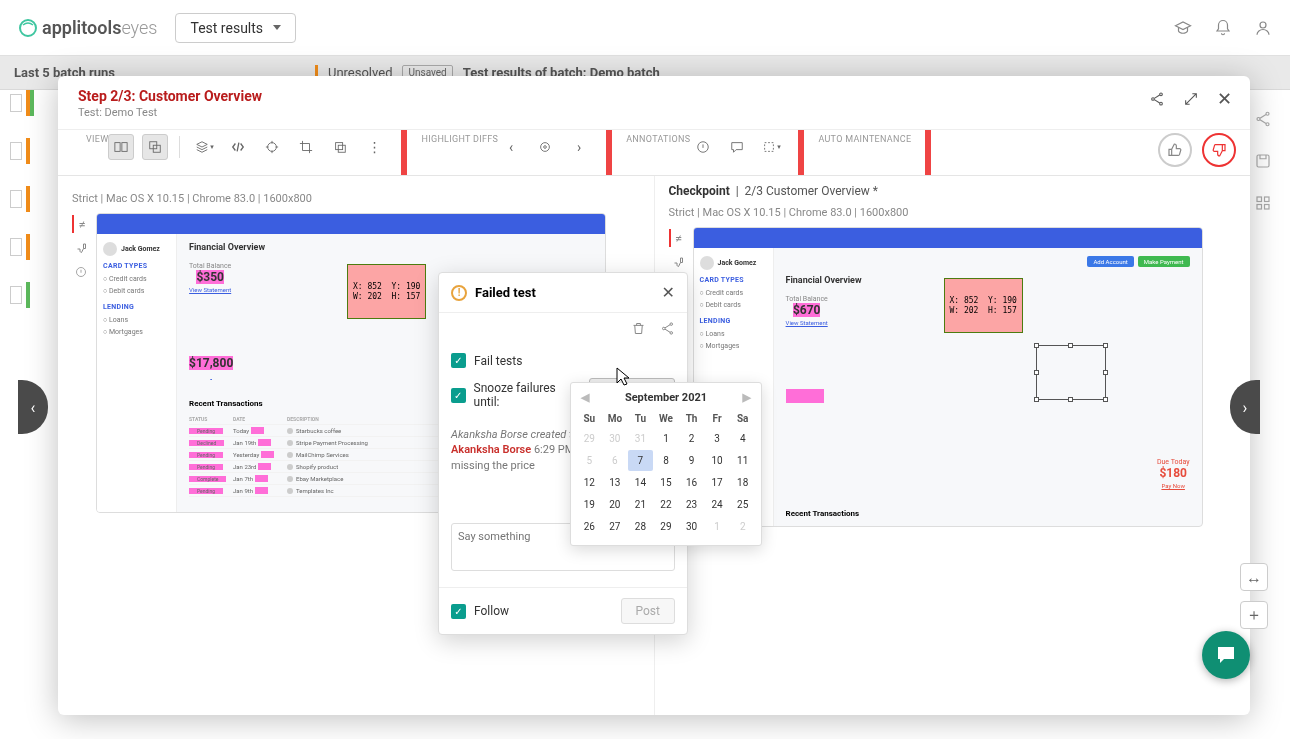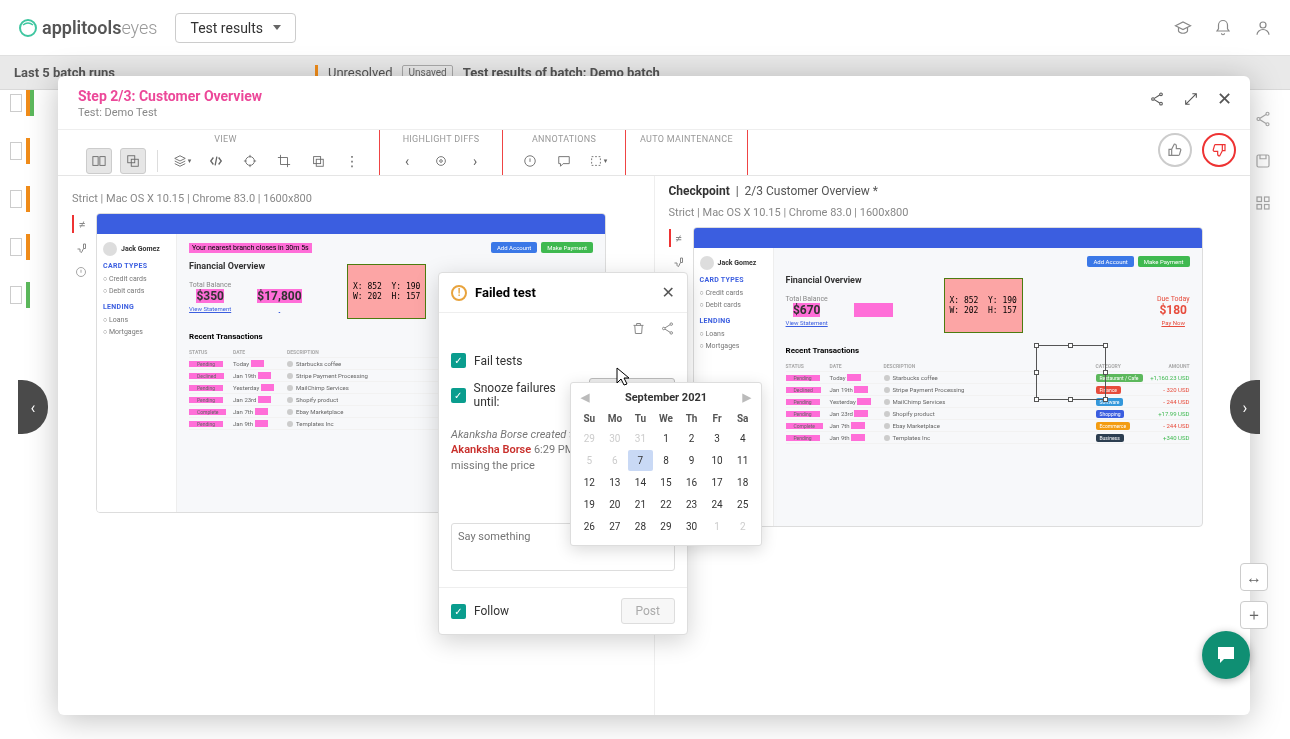--- a/index.html
+++ b/index.html
@@ -25,29 +25,29 @@
 .thumb-row { display: flex; align-items: center; margin-bottom: 22px; }
 .thumb-box { width: 12px; height: 18px; border: 1px solid #ccc; margin-right: 4px; }
 .thumb-stripe { width: 4px; height: 26px; }
 .s-orange { background: #f08c1a; }
 .s-green { background: #5cb85c; }
 .right-floating-icons { position: absolute; right: 18px; top: 110px; display: flex; flex-direction: column; gap: 24px; color: #aaa; }
 
 
 .modal { position: absolute; top: 76px; left: 58px; right: 40px; bottom: 24px; background: #fff; border-radius: 6px; box-shadow: 0 4px 32px rgba(0,0,0,0.25); display: flex; flex-direction: column; overflow: hidden; }
 .modal-header { padding: 12px 20px 10px; border-bottom: 1px solid #eee; position: relative; }
-.modal-title { font-size: 14px; font-weight: 700; color: #ec4899; }
+.modal-title { font-size: 14px; font-weight: 700; color: #b91c1c; }
 .modal-subtitle { font-size: 11px; color: #888; margin-top: 2px; }
 .modal-header-actions { position: absolute; right: 18px; top: 12px; display: flex; align-items: center; gap: 18px; color: #555; }
 .modal-header-actions svg, .modal-header-actions .close-x { cursor: pointer; }
 .close-x { font-size: 18px; font-weight: 400; }
 
 
 .toolbar { display: flex; align-items: flex-end; padding: 0 14px; border-bottom: 1px solid #e5e5e5; height: 46px; position: relative; }
-.tool-group { display: flex; flex-direction: column; align-items: center; padding: 0 14px; border-right: 1px solid #ef4444; height: 100%; justify-content: flex-start; padding-top: 4px; }
+.tool-group { display: flex; align-items: flex-start; padding: 0 14px; border-right: 6px solid #ef4444; height: 100%; justify-content: flex-start; padding-top: 4px; }
 .tool-group:last-of-type { border-right: none; }
 .tool-group-label { font-size: 9px; color: #999; letter-spacing: 0.3px; margin-bottom: 4px; }
 .tool-row { display: flex; align-items: center; gap: 8px; }
 .tool-btn { width: 26px; height: 26px; border: 1px solid transparent; border-radius: 3px; display: flex; align-items: center; justify-content: center; color: #666; cursor: pointer; font-size: 14px; }
 .tool-btn.selected { background: #e6e6e6; border-color: #ccc; }
 .scope-select { border: 1px solid #ccc; border-radius: 3px; padding: 5px 10px; font-size: 12px; display: flex; align-items: center; gap: 40px; cursor: pointer; }
 .thumbs-right { margin-left: auto; display: flex; align-items: center; gap: 10px; padding-bottom: 8px; }
 .thumb-circle { width: 34px; height: 34px; border: 2px solid #ccc; border-radius: 50%; display: flex; align-items: center; justify-content: center; cursor: pointer; }
 .thumb-circle.red { border-color: #e33; color: #e33; }
 
@@ -68,21 +68,21 @@
 .ss-side-label { font-size: 7px; color: #3b5ee0; margin: 6px 0 3px; font-weight: 700; letter-spacing: 0.3px; }
 .ss-side-item { font-size: 7px; color: #777; padding: 2px 0; }
 .ss-main { flex: 1; padding: 8px 12px; position: relative; }
 .ss-user-row { display: flex; justify-content: space-between; align-items: center; margin-bottom: 8px; }
 .ss-avatar { width:14px; height:14px; border-radius:50%; background:#ddd; }
 .ss-user-name { font-size: 8px; font-weight:700; color:#333; }
 .ss-btns { display:flex; gap:4px; }
 .ss-btn { font-size: 6px; padding: 2px 6px; border-radius:2px; color:#fff; }
 .ss-btn.blue{background:#3b78e7;} .ss-btn.green{background:#3fb950;}
 .fin-title { font-size: 9px; font-weight:700; color:#333; margin-bottom:10px; }
-.fin-row { display:flex; gap:26px; font-size:8px; color:#555; align-items:baseline; position:relative; }
+.fin-row { display:flex; gap:55px; font-size:8px; color:#555; align-items:baseline; position:relative;flex-direction:column; }
 .fin-card { text-align:center; }
 .fin-label { font-size:7px; color:#888; }
 .fin-val { font-size:12px; font-weight:700; color:#333; }
 .fin-link { font-size:6px; color:#3b5ee0; text-decoration:underline; display:block; margin-top:2px; }
 .hi { background: #ff6ed8; }
 .hi-box { position:absolute; border:1px solid #555; }
 .hi-handle { position:absolute; width:5px; height:5px; background:#fff; border:1px solid #555; }
 .coord-tip { position:absolute; background:#fca5a5; border:1px solid #4d7c0f; font-size:8px; padding:17px 5px; line-height:1.2; font-family:monospace; }
 .recent { margin-top: 20px; }
 .recent h4 { font-size:8px; font-weight:700; margin-bottom:6px; }
@@ -363,27 +363,20 @@
                   <span class="ss-user-name" style="font-size:7px">Jack Gomez</span>
                 </div>
         <div class="ss-side-label">CARD TYPES</div>
         <div class="ss-side-item">○ Credit cards</div>
         <div class="ss-side-item">○ Debit cards</div>
         <div class="ss-side-label">LENDING</div>
         <div class="ss-side-item">○ Loans</div>
         <div class="ss-side-item">○ Mortgages</div>
       </div>
       <div class="ss-main">
-        <div class="ss-user-row">
-          <span class="hi" style="font-size:7px;padding:1px 3px">Your nearest branch closes in 30m 5s</span>
-          <div class="ss-btns">
-                    <span class="ss-btn blue">Add Account</span>
-                    <span class="ss-btn green">Make Payment</span>
-                  </div>
-        </div>
         <div class="coord-tip" style="top:30px;left:170px">X: 852&nbsp;&nbsp;Y: 190<br>W: 202&nbsp;&nbsp;H: 157</div>
         <div class="fin-title">Financial Overview</div>
         <div class="fin-row">
                   <div class="fin-card">
                     <div class="fin-label">Total Balance</div>
                     <div class="fin-val"><span class="hi">$350</span></div>
                     <span class="fin-link">View Statement</span>
                   </div>
               <div class="fin-card">
                     <div class="fin-label">&nbsp;</div>

